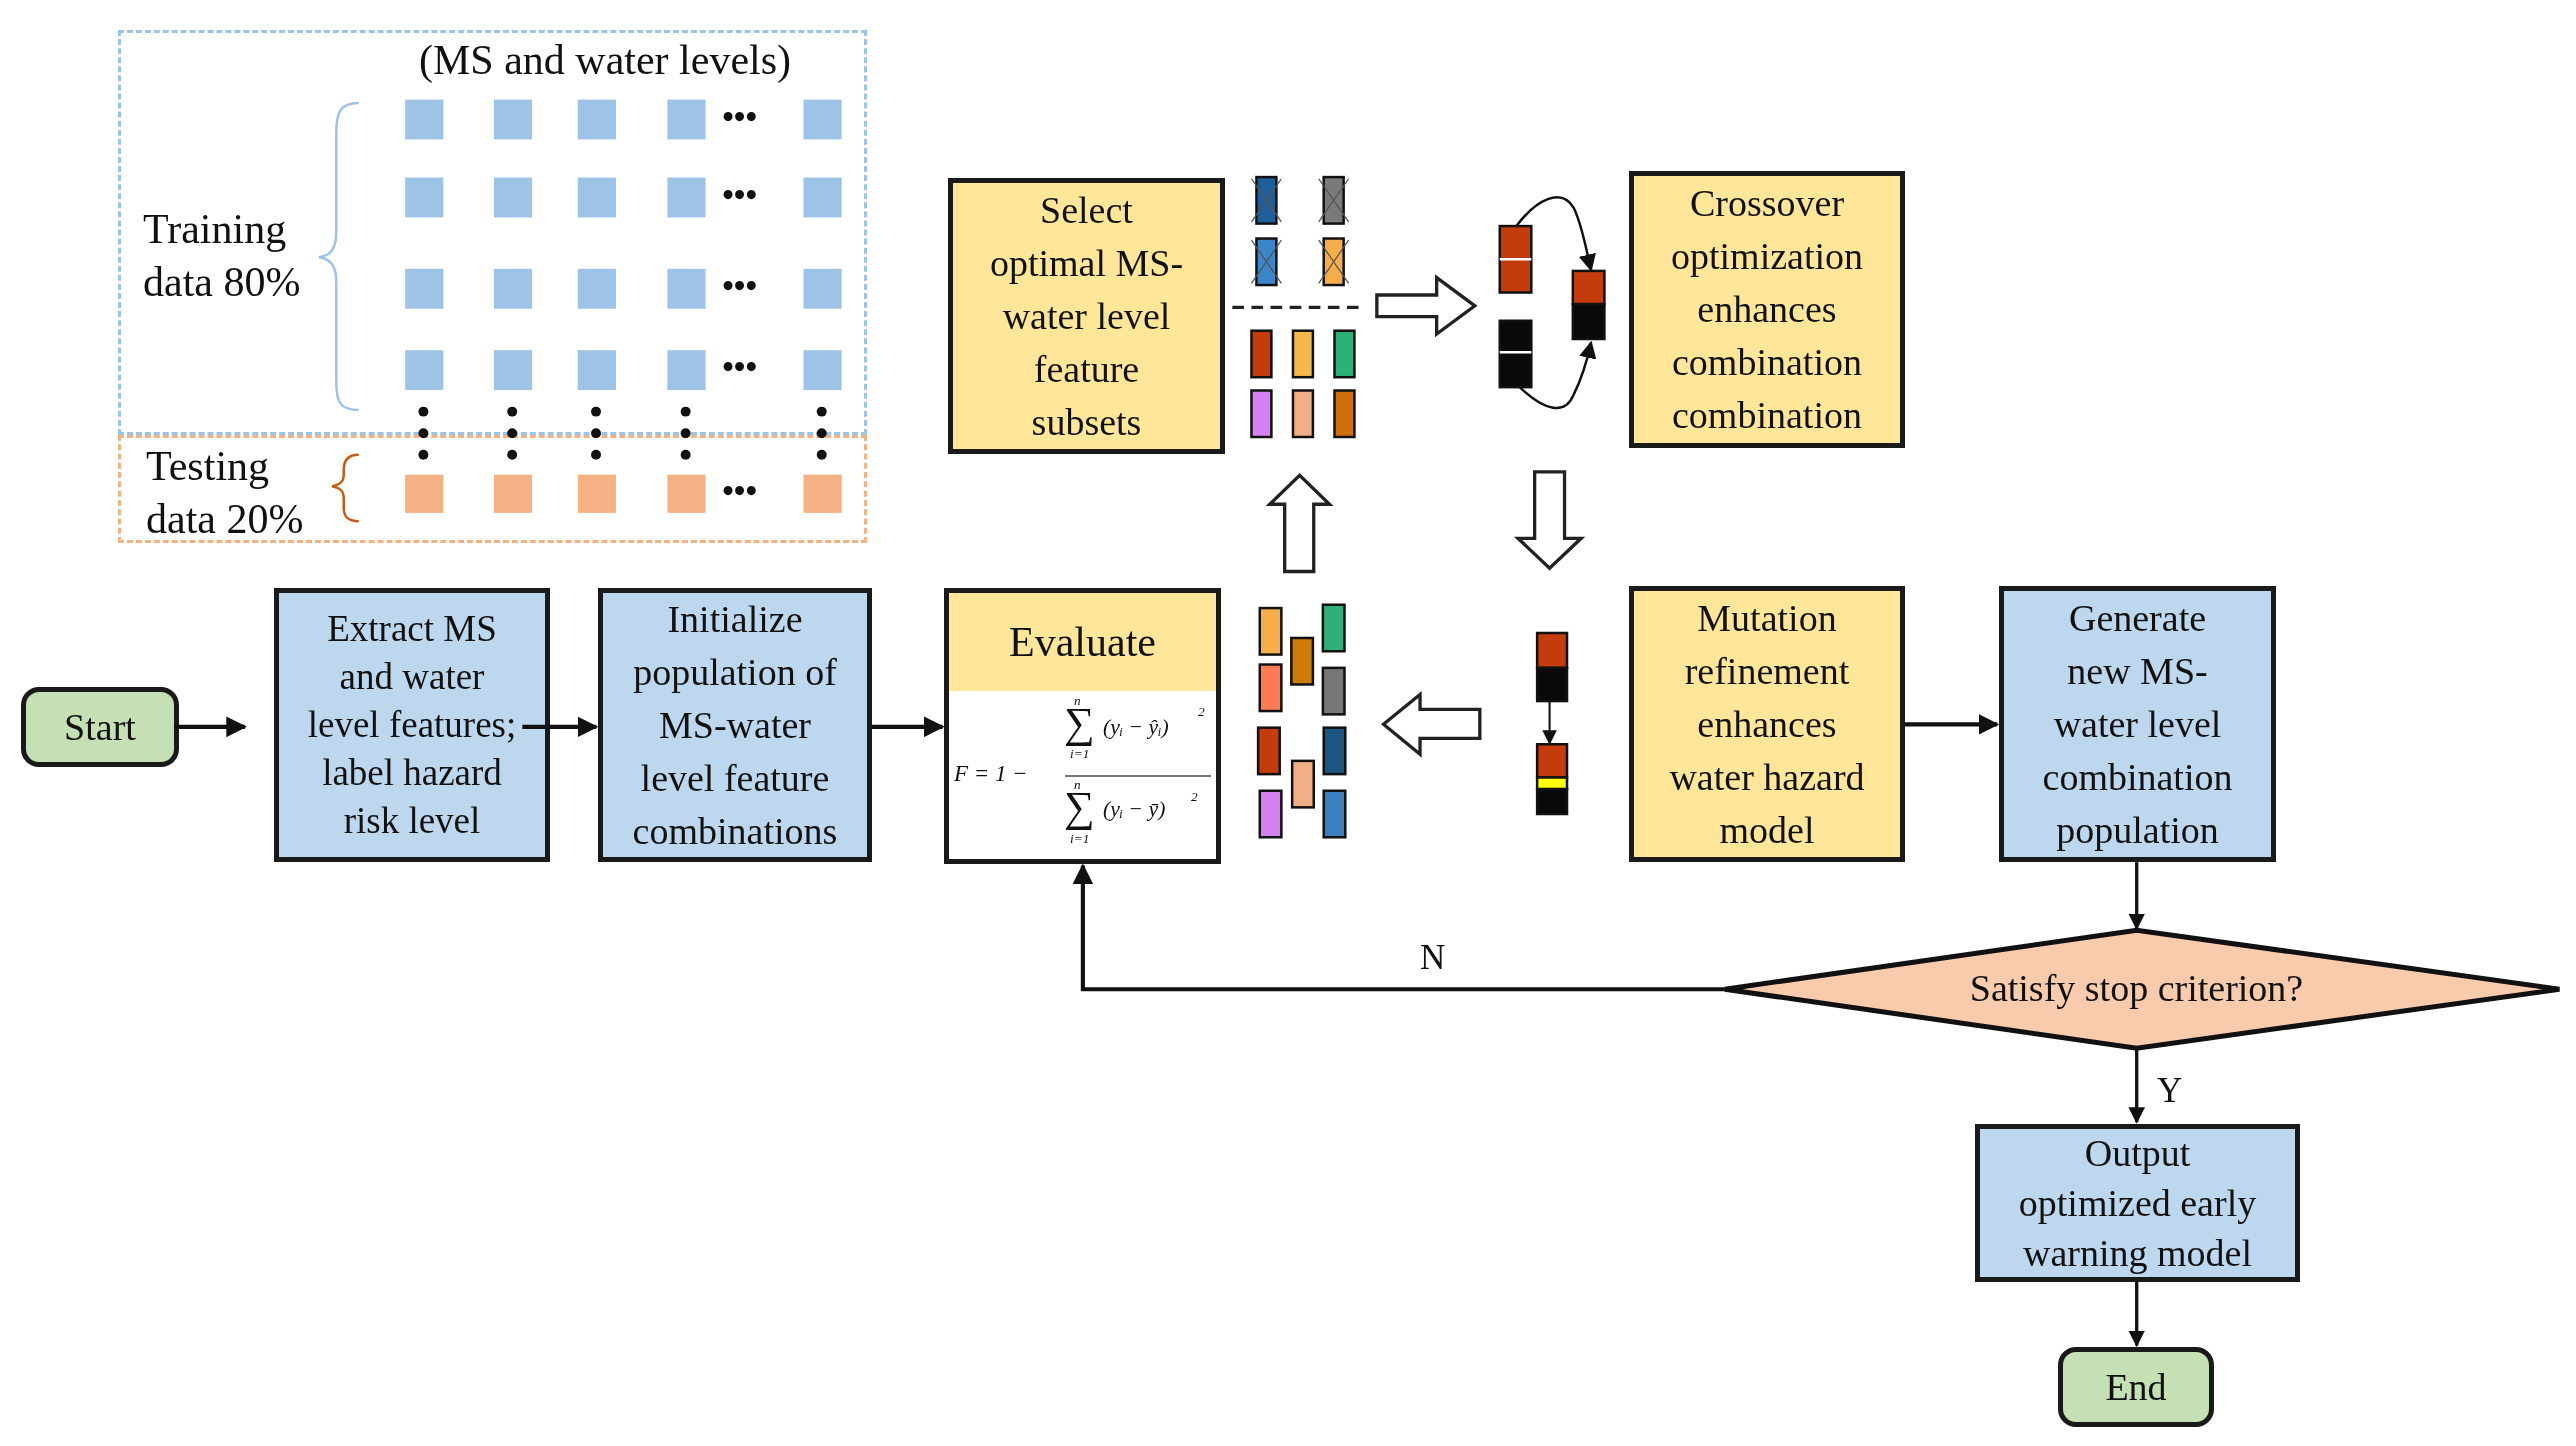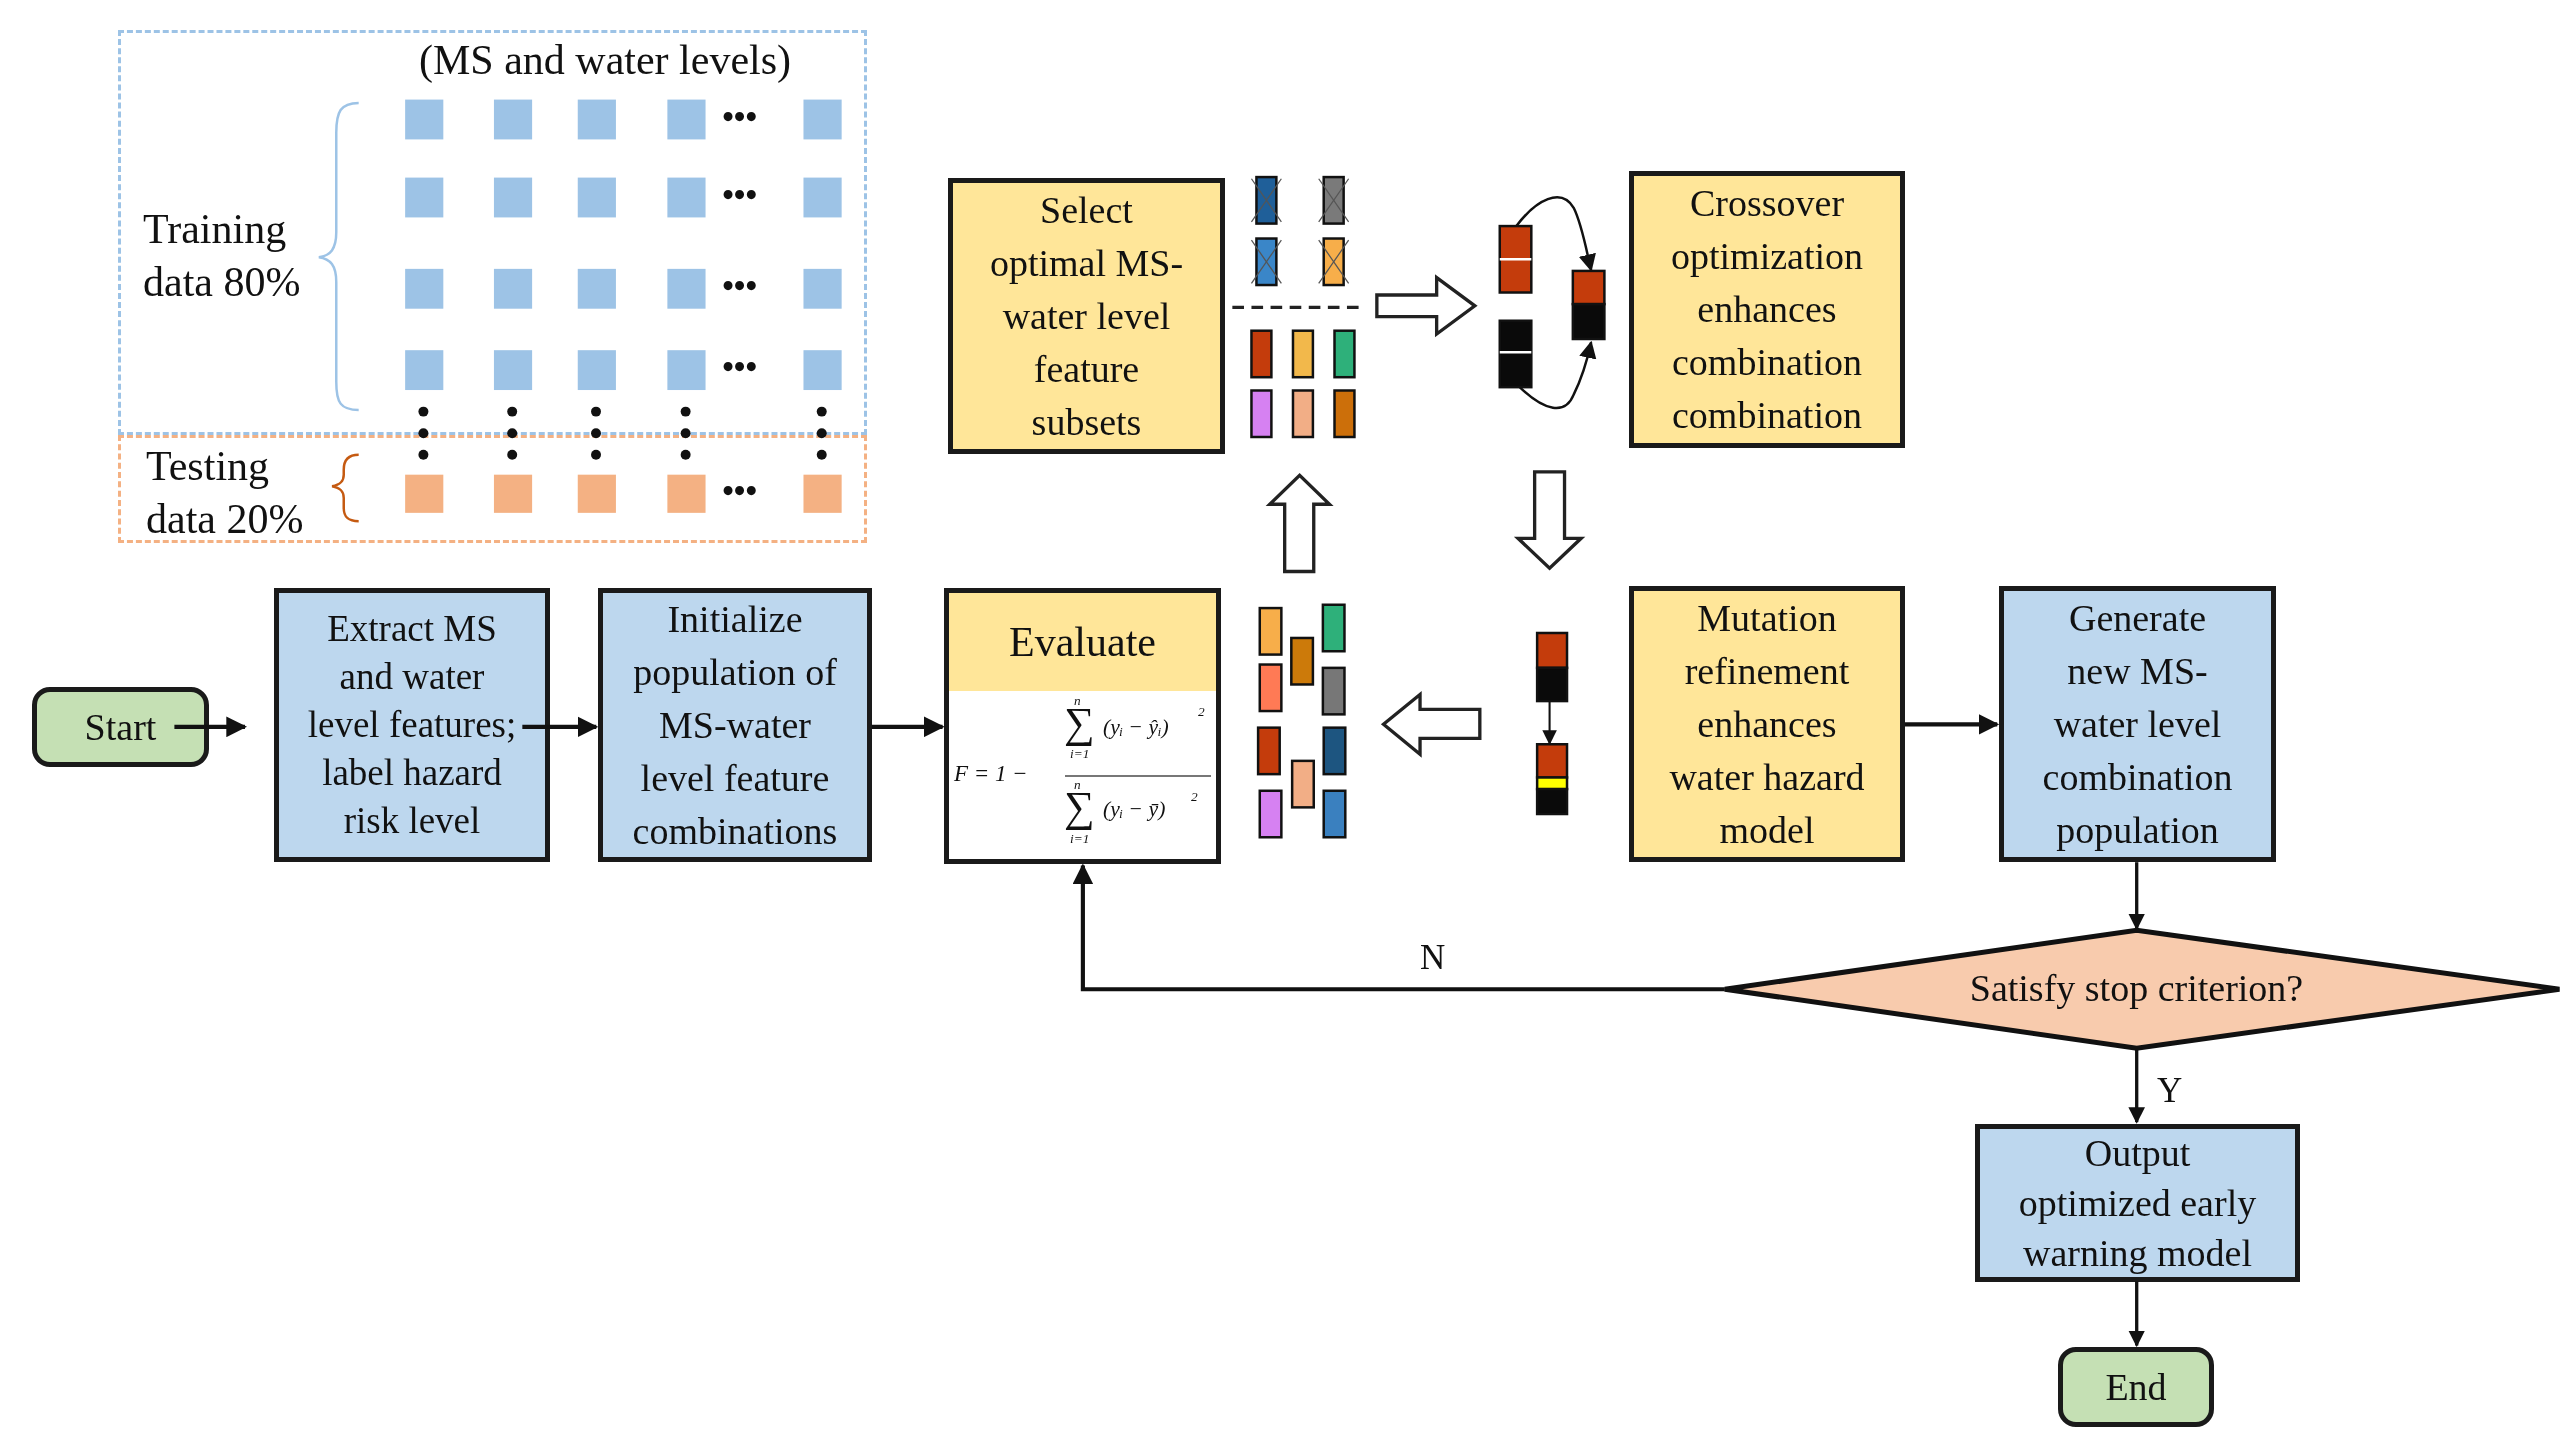--- a/index.html
+++ b/index.html
@@ -75,21 +75,21 @@
       <rect x="968" y="572" width="46" height="46" fill="#f4b183"></rect>
       <circle cx="990" cy="496" r="6" fill="#111"></circle>
       <circle cx="990" cy="522" r="6" fill="#111"></circle>
       <circle cx="990" cy="548" r="6" fill="#111"></circle>
       <text x="870" y="605" font-size="40" font-weight="bold" fill="#111">•••</text>
       <path d="M432,124 C410,124 405,135 405,160 L405,280 C405,300 398,308 384,310 C398,312 405,320 405,340 L405,460 C405,485 410,494 432,494" fill="none" stroke="#9dc3e6" stroke-width="3"></path>
       <path d="M432,548 C418,548 414,556 414,566 L414,572 C414,580 410,584 400,586 C410,588 414,592 414,600 L414,612 C414,622 418,628 432,628" fill="none" stroke="#c55a11" stroke-width="3"></path>
     </svg>
 </div>
 
-<div class="box green" style="left:32px;top:687px;width:177px;height:80px;">
+<div class="box green" style="left:21px;top:687px;width:158px;height:80px;">
   <span>Start</span>
 </div>
 
 <div class="box blue lines" style="left:247px;top:588px;width:276px;height:274px;line-height:48px;font-size:37px;margin-left:27px;">
   <div>
     <span>Extract MS</span>
     <span>and water</span>
     <span>level features;</span>
     <span>label hazard</span>
     <span>risk level</span>

